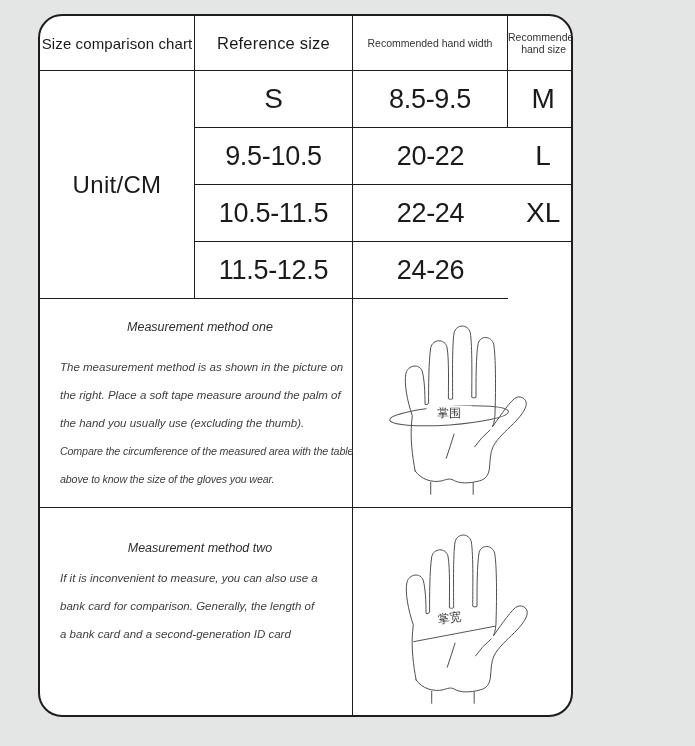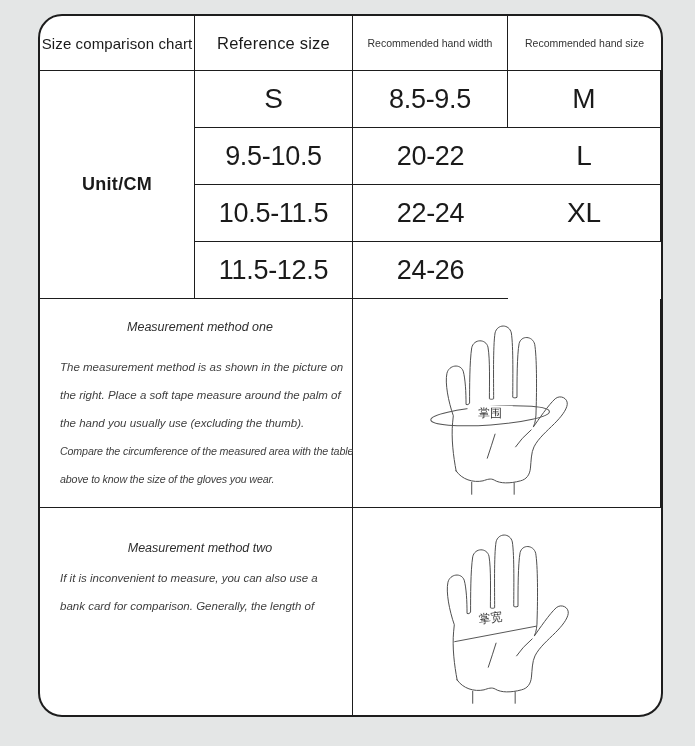--- a/index.html
+++ b/index.html
@@ -10,40 +10,40 @@
     --hand:#4d4d4d;
   }
   *{box-sizing:border-box;margin:0;padding:0}
   html,body{background:var(--bg)}
   body{
     width:695px;height:746px;position:relative;overflow:hidden;
     font-family:"Liberation Sans","DejaVu Sans",sans-serif;
     color:var(--ink);
   }
   .card{
-    position:absolute;left:38px;top:14px;width:625px;height:703px;
+    position:absolute;left:38px;top:14px;width:535px;height:703px;
     background:#fff;border:2.5px solid var(--bc);border-radius:24px;overflow:hidden;
   }
   .grid{
     display:grid;width:100%;height:100%;
     grid-template-columns:155px 158px 155px 1fr;
     grid-template-rows:55px 57px 57px 57px 57px 209px 1fr;
   }
   .cell{
     border-right:1.5px solid var(--bc);
     border-bottom:1.5px solid var(--bc);
     display:flex;align-items:center;justify-content:center;
     text-align:center;
   }
   .no-r{border-right:none}
   .no-b{border-bottom:none}
   .hd1{font-size:15px;letter-spacing:.1px}
   .hd2{font-size:16.5px;letter-spacing:.2px}
   .hd3{font-size:10.5px;color:#333}
-  .unit{grid-row:2/6;grid-column:1;font-size:18px;font-weight:700;letter-spacing:.3px}
+  .unit{grid-row:2/6;grid-column:1;font-size:24px;font-weight:400;letter-spacing:.3px}
   .size-letter{font-size:28px;font-weight:500}
   .size-num{font-size:27px;font-weight:500;letter-spacing:-.3px}
   .method-cell{
     grid-column:1/3;flex-direction:column;align-items:stretch;justify-content:flex-start;
     padding:20px 12px 0 20px;text-align:left;font-style:italic;
   }
   .method-cell.m2{padding-top:32px}
   .method-title{
     font-size:12.5px;color:#2e2e2e;text-align:center;line-height:16px;margin-bottom:18px;
   }
@@ -109,20 +109,21 @@
         <rect x="60" y="134" width="64" height="20" fill="#fff"></rect>
         <text x="92" y="150" text-anchor="middle" font-size="17" fill="#333" font-family="sans-serif">掌围</text>
       </svg>
     </div>
 
     <div class="cell method-cell m2 no-b">
       <div class="method-title">Measurement method two</div>
       <div>
         <div class="mline">If it is inconvenient to measure, you can also use a</div>
         <div class="mline">bank card for comparison. Generally, the length of</div>
+        <div class="mline">a bank card and a second-generation ID card</div>
       </div>
     </div>
 
     <div class="cell illus-cell no-b no-r">
       <svg class="hand-svg" viewBox="0 0 210 260">
         <use href="#hand-shape"></use>
         <path d="M40,172 L156,150" fill="none" stroke="#555" stroke-width="1.4"></path>
         <text x="92" y="144" text-anchor="middle" font-size="17" fill="#333" font-family="sans-serif" transform="rotate(-8 92 144)">掌宽</text>
       </svg>
     </div>

